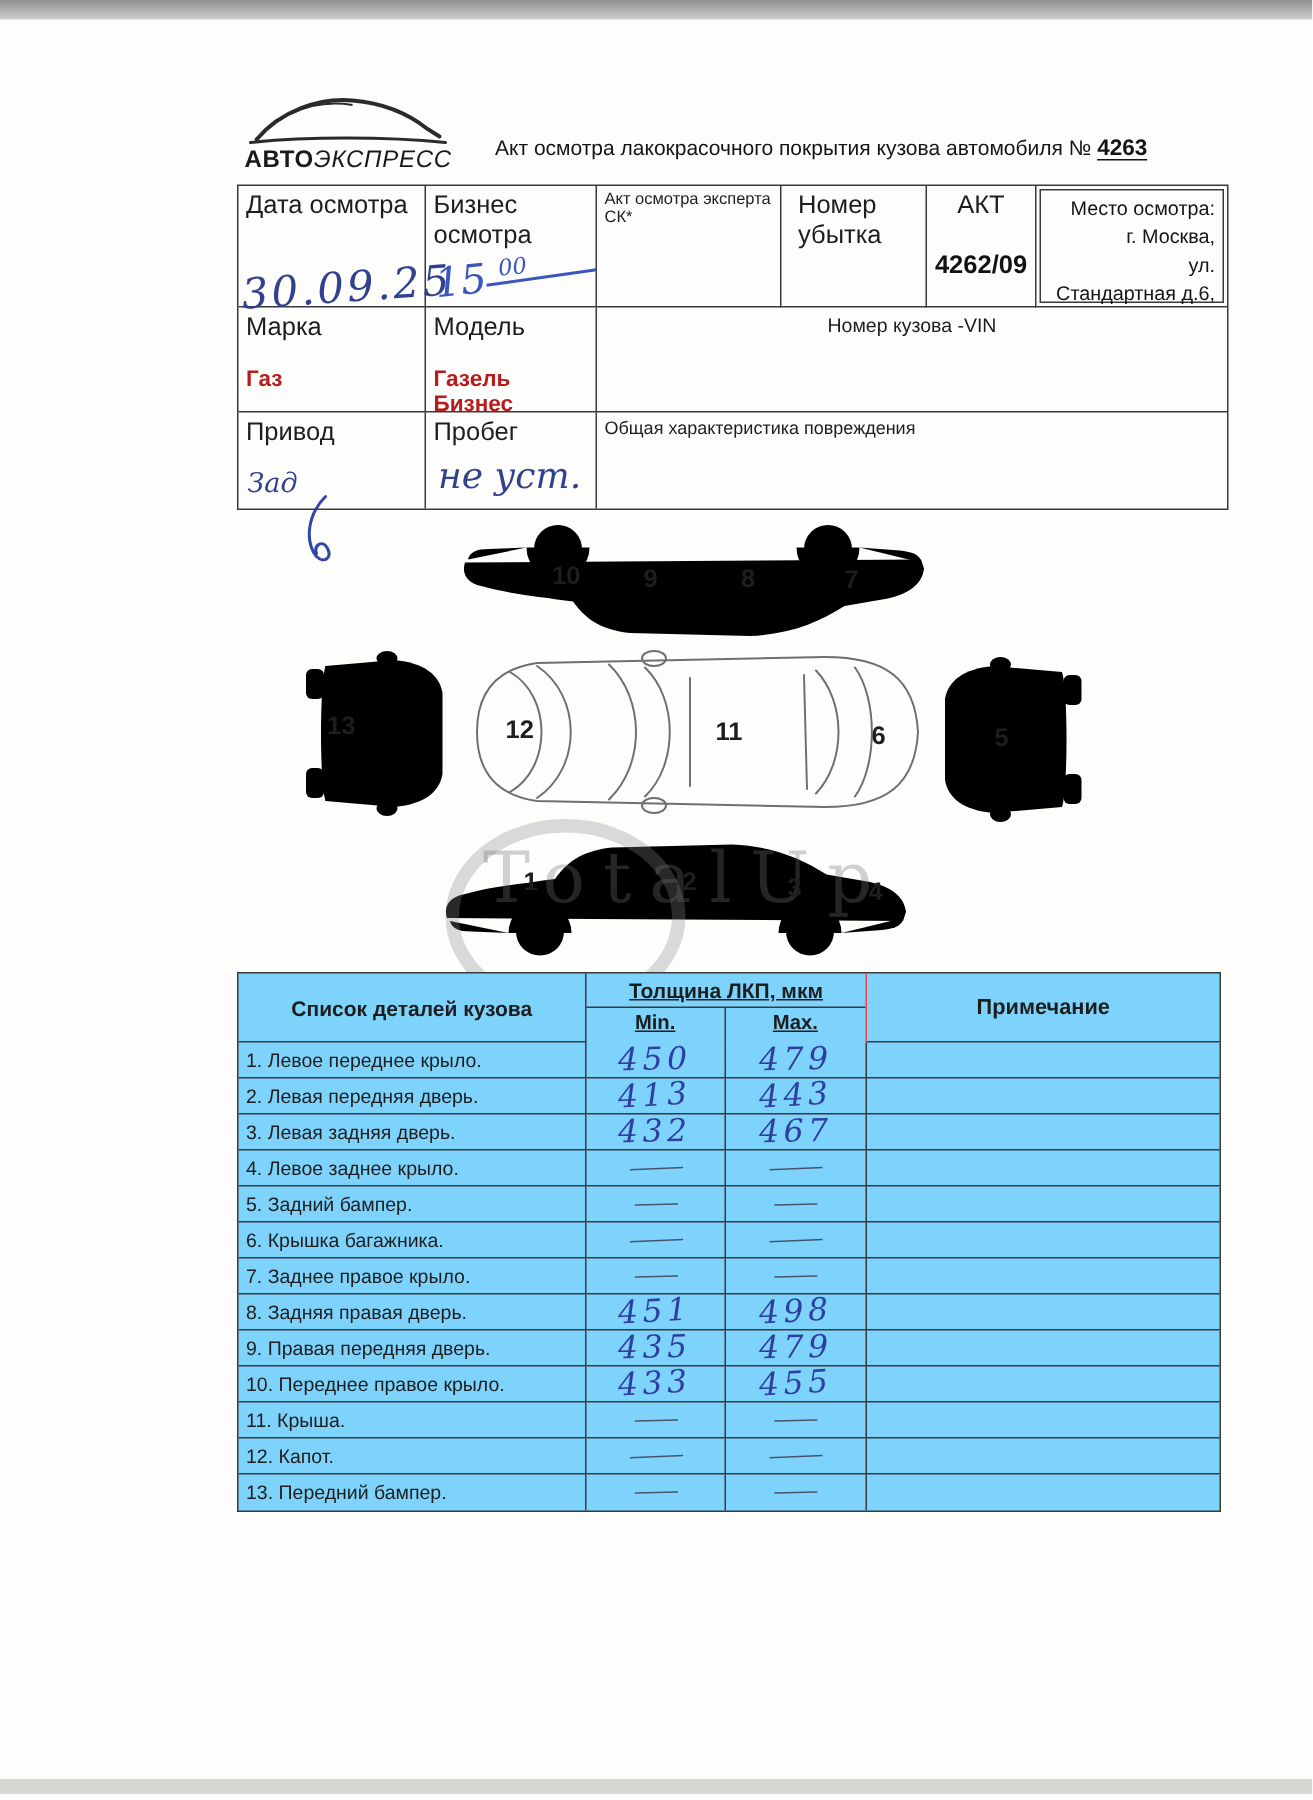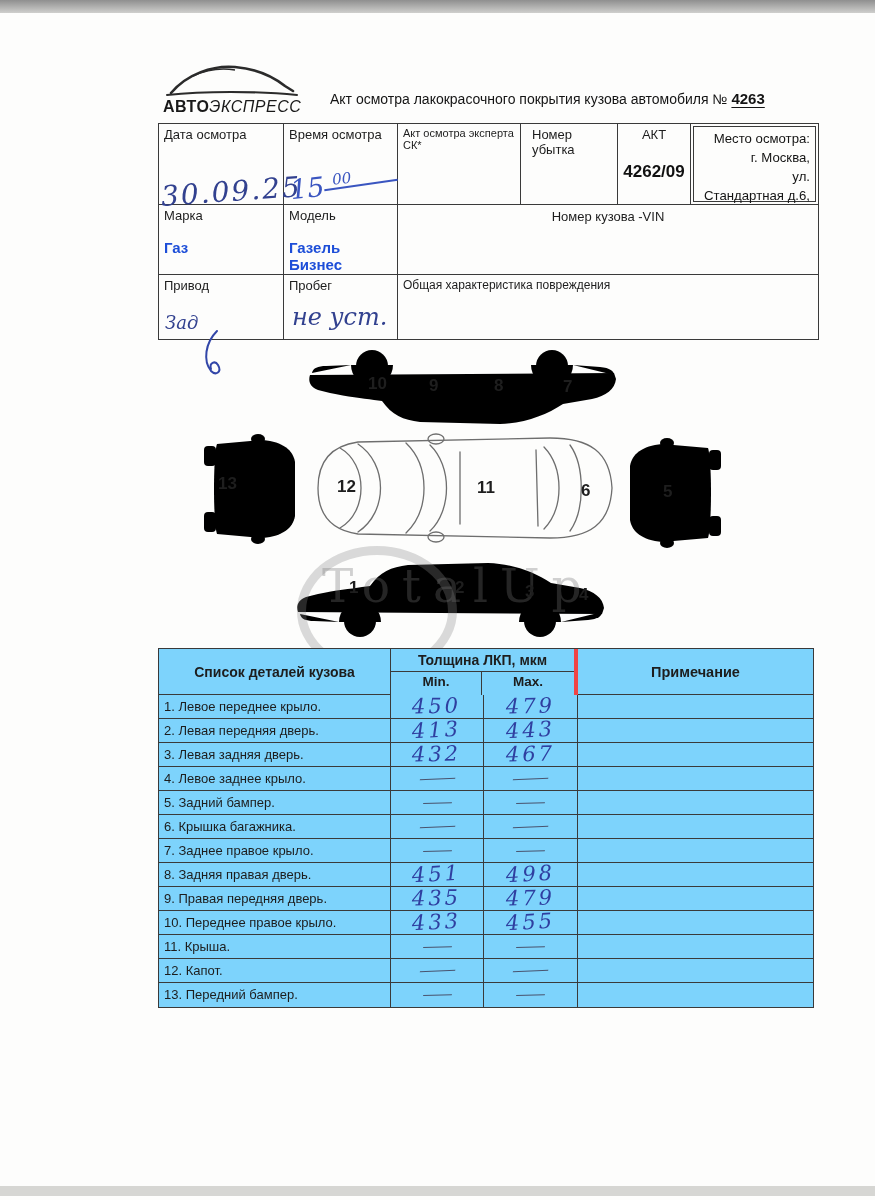--- a/index.html
+++ b/index.html
@@ -19,23 +19,23 @@
   .doc-num{font-weight:bold;font-size:15px;text-decoration:underline;text-underline-offset:3px;}
 
   
   .info-table{position:absolute;left:158px;top:123px;width:659px;border:1px solid #3a3a3a;background:#fdfdfc;}
   .irow{display:flex;}
   .icell{position:relative;box-sizing:border-box;border-right:1px solid #3a3a3a;border-bottom:1px solid #3a3a3a;
          padding:3px 5px;overflow:visible;}
   .icell:last-child{border-right:none;}
   .irow:last-child .icell{border-bottom:none;}
   .r1{height:81px;} .r2{height:70px;} .r3{height:64px;}
-  .lbl{font-size:13px;color:#1d1d1d;}
+  .lbl{font-size:17px;color:#1d1d1d;}
   .lbl-sm{font-size:11px;}
-  .val-bold{font-weight:bold;font-size:15px;color:#1d4ed8;}
+  .val-bold{font-weight:bold;font-size:15px;color:#b91c1c;}
 
   .hw{font-family:"DejaVu Serif", serif;font-style:italic;color:#32418f;}
   .hw-date{position:absolute;left:2px;bottom:-4px;font-size:28px;letter-spacing:2px;transform:rotate(-4deg);white-space:nowrap;}
   .hw-time{position:absolute;left:6px;bottom:2px;font-size:27px;transform:rotate(-6deg);color:#3a55c0;}
   .hw-time sup{font-size:15px;}
   .time-stroke{position:absolute;left:40px;top:60px;width:74px;border-top:2.5px solid #3a55c0;transform:rotate(-8deg);}
   .act-cell{text-align:center;}
   .act-val{font-weight:bold;font-size:17px;margin-top:20px;color:#111;}
   .place-box{position:absolute;inset:2px;border:1px solid #3a3a3a;padding:2px 5px;text-align:right;
              font-size:13.2px;line-height:1.45;color:#141414;}
@@ -65,21 +65,21 @@
   .pcell{box-sizing:border-box;border-right:1px solid #3a3a3a;border-bottom:1px solid #3a3a3a;overflow:visible;}
   .pcell:last-child{border-right:none;}
   .prow:last-child .pcell{border-bottom:none;}
   .c-name{width:232px;font-size:13px;padding:4px 2px 0 5px;}
   .c-min{width:93px;text-align:center;}
   .c-max{width:94px;text-align:center;}
   .c-note{flex:1;}
   .head{font-weight:bold;text-align:center;font-size:14px;}
   .c-name.head{display:flex;align-items:center;justify-content:center;padding:0;}
   .c-note.head{display:flex;align-items:center;justify-content:center;font-size:14.5px;}
-  .c-thick{width:187px;box-sizing:border-box;border-right:4px solid #ef4444;display:flex;flex-direction:column;}
+  .c-thick{width:187px;box-sizing:border-box;border-right:1px solid #ef4444;display:flex;flex-direction:column;text-decoration:underline;}
   .thick-top{height:23px;box-sizing:border-box;border-bottom:1px solid #3a3a3a;font-weight:bold;font-size:14px;
              text-align:center;padding-top:3px;}
   .thick-bot{flex:1;display:flex;}
   .mm{box-sizing:border-box;font-weight:bold;font-size:13.5px;text-align:center;padding-top:2px;}
   .mm-min{width:93px;border-right:1px solid #3a3a3a;}
   .mm-max{width:94px;}
   .hw-val{display:inline-block;font-family:"DejaVu Serif",serif;font-style:italic;color:#2f3fa0;
           font-size:21px;line-height:23px;letter-spacing:3px;transform:rotate(-3deg);}
   .hw-val.dash{font-size:15px;letter-spacing:0;color:#49536e;transform:scaleX(2.6) rotate(-6deg);}
   .prow:nth-child(even) .hw-val.dash{transform:scaleX(2.1) rotate(-3deg);}
@@ -105,21 +105,21 @@
     <span class="doc-num">4263</span>
   </div>
 
   <div class="info-table">
     <div class="irow">
       <div class="icell r1" style="width:125px">
         <div class="lbl">Дата осмотра</div>
         <div class="hw hw-date">30.09.25</div>
       </div>
       <div class="icell r1" style="width:114px">
-        <div class="lbl">Время осмотра</div>
+        <div class="lbl">Бизнес осмотра</div>
         <div class="hw hw-time"><span>15</span>&nbsp;<sup>00</sup></div>
         <div class="time-stroke"></div>
       </div>
       <div class="icell r1" style="width:123px">
         <div class="lbl lbl-sm">Акт осмотра эксперта СК*</div>
       </div>
       <div class="icell r1" style="width:97px">
         <div class="lbl" style="padding-left:6px">Номер убытка</div>
       </div>
       <div class="icell r1 act-cell" style="width:73px">

